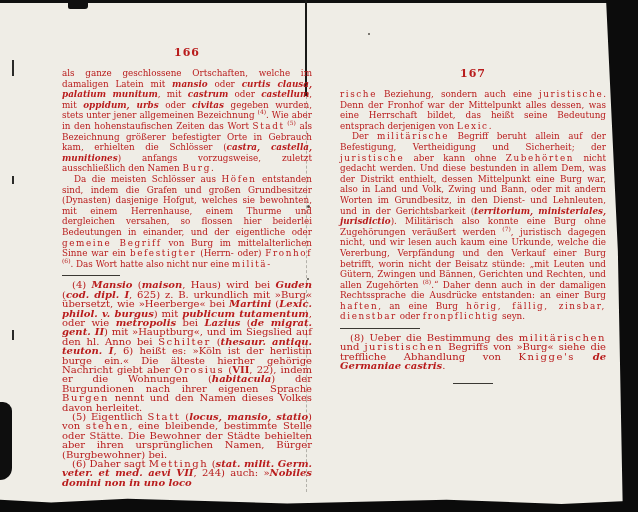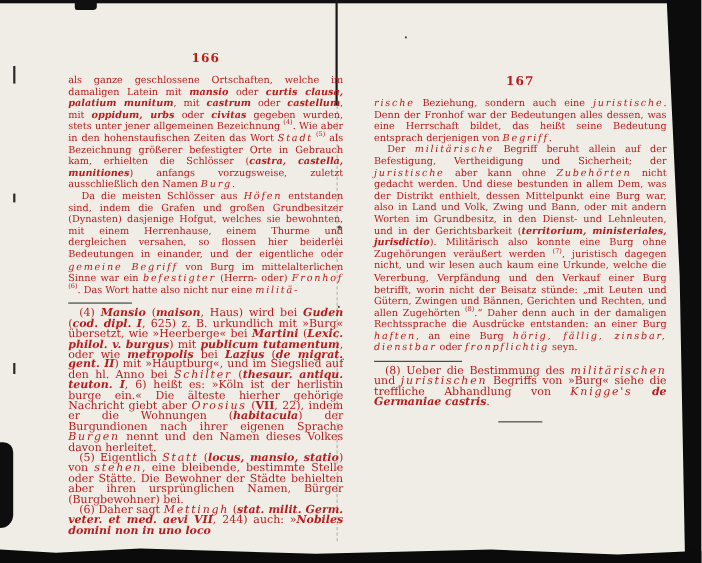--- a/index.html
+++ b/index.html
@@ -34,21 +34,21 @@
   .para.indent{text-indent:12px;}
   .fn{margin:0;font-size:10px;line-height:9.4px;text-indent:10px;}
   .fn.noindent{text-indent:0;}
   .fn-rule{width:58px;border:0;border-top:1px solid #3a3833;margin:6px 0 4px 0;}
   .fn-rule-right{width:80px;}
   .end-rule{width:40px;border:0;border-top:1px solid #3a3833;margin:12px auto 0 auto;}
 
   
   .seg-plain{}
   .seg-italic{font-style:italic;font-weight:bold;}
-  .seg-spaced{letter-spacing:1.6px;font-style:italic;}
+  .seg-spaced{letter-spacing:1.6px;}
   .seg-bold{font-weight:bold;}
   .seg-sup{vertical-align:super;font-size:68%;line-height:0;letter-spacing:0;}
 </style>
 </head>
 <body>
 
 <div class="scan">
 
   <div class="edge-top"></div>
   <div class="edge-top-notch"></div>
@@ -69,20 +69,20 @@
     <p class="para"><span class="seg-plain">als ganze geschlossene Ortschaften, welche im damaligen Latein mit </span><span class="seg-italic">mansio</span><span class="seg-plain"> oder </span><span class="seg-italic">curtis clausa, palatium munitum</span><span class="seg-plain">, mit </span><span class="seg-italic">castrum</span><span class="seg-plain"> oder </span><span class="seg-italic">castellum</span><span class="seg-plain">, mit </span><span class="seg-italic">oppidum, urbs</span><span class="seg-plain"> oder </span><span class="seg-italic">civitas</span><span class="seg-plain"> gegeben wurden, stets unter jener allgemeinen Bezeichnung </span><span class="seg-sup">(4)</span><span class="seg-plain">. Wie aber in den hohenstaufischen Zeiten das Wort </span><span class="seg-spaced">Stadt</span><span class="seg-sup"> (5)</span><span class="seg-plain"> als Bezeichnung größerer befestigter Orte in Gebrauch kam, erhielten die Schlösser (</span><span class="seg-italic">castra, castella, munitiones</span><span class="seg-plain">) anfangs vorzugsweise, zuletzt ausschließlich den Namen </span><span class="seg-spaced">Burg</span><span class="seg-plain">.</span></p>
     <p class="para indent"><span class="seg-plain">Da die meisten Schlösser aus </span><span class="seg-spaced">Höfen</span><span class="seg-plain"> entstanden sind, indem die Grafen und großen Grundbesitzer (Dynasten) dasjenige Hofgut, welches sie bewohnten, mit einem Herrenhause, einem Thurme und dergleichen versahen, so flossen hier beiderlei Bedeutungen in einander, und der eigentliche oder </span><span class="seg-spaced">gemeine Begriff</span><span class="seg-plain"> von Burg im mittelalterlichen Sinne war ein </span><span class="seg-spaced">befestigter</span><span class="seg-plain"> (Herrn- oder) </span><span class="seg-spaced">Fronhof</span><span class="seg-sup"> (6)</span><span class="seg-plain">. Das Wort hatte also nicht nur eine </span><span class="seg-spaced">militä-</span></p>
     <hr class="fn-rule">
     <p class="fn"><span class="seg-plain">(4) </span><span class="seg-italic">Mansio</span><span class="seg-plain"> (</span><span class="seg-italic">maison</span><span class="seg-plain">, Haus) wird bei </span><span class="seg-italic">Guden</span><span class="seg-plain"> (</span><span class="seg-italic">cod. dipl. I</span><span class="seg-plain">, 625) z. B. urkundlich mit »Burg« übersetzt, wie »Heerberge« bei </span><span class="seg-italic">Martini</span><span class="seg-plain"> (</span><span class="seg-italic">Lexic. philol. v. burgus</span><span class="seg-plain">) mit </span><span class="seg-italic">publicum tutamentum</span><span class="seg-plain">, oder wie </span><span class="seg-italic">metropolis</span><span class="seg-plain"> bei </span><span class="seg-italic">Lazius</span><span class="seg-plain"> (</span><span class="seg-italic">de migrat. gent. II</span><span class="seg-plain">) mit »Hauptburg«, und im Siegslied auf den hl. Anno bei </span><span class="seg-spaced">Schilter</span><span class="seg-plain"> (</span><span class="seg-italic">thesaur. antiqu. teuton. I</span><span class="seg-plain">, 6) heißt es: »Köln ist der herlistin burge ein.« Die älteste hierher gehörige Nachricht giebt aber </span><span class="seg-spaced">Orosius</span><span class="seg-plain"> (</span><span class="seg-bold">VII</span><span class="seg-plain">, 22), indem er die Wohnungen (</span><span class="seg-italic">habitacula</span><span class="seg-plain">) der Burgundionen nach ihrer eigenen Sprache </span><span class="seg-spaced">Burgen</span><span class="seg-plain"> nennt und den Namen dieses Volkes davon herleitet.</span></p>
     <p class="fn"><span class="seg-plain">(5) Eigentlich </span><span class="seg-spaced">Statt</span><span class="seg-plain"> (</span><span class="seg-italic">locus, mansio, statio</span><span class="seg-plain">) von </span><span class="seg-spaced">stehen</span><span class="seg-plain">, eine bleibende, bestimmte Stelle oder Stätte. Die Bewohner der Städte behielten aber ihren ursprünglichen Namen, Bürger (Burgbewohner) bei.</span></p>
     <p class="fn"><span class="seg-plain">(6) Daher sagt </span><span class="seg-spaced">Mettingh</span><span class="seg-plain"> (</span><span class="seg-italic">stat. milit. Germ. veter. et med. aevi VII</span><span class="seg-plain">, 244) auch: »</span><span class="seg-italic">Nobiles domini non in uno loco</span></p>
   </div>
 
   <div class="page page-right">
     <div class="page-number">167</div>
-    <p class="para"><span class="seg-spaced">rische</span><span class="seg-plain"> Beziehung, sondern auch eine </span><span class="seg-spaced">juristische</span><span class="seg-plain">. Denn der Fronhof war der Bedeutungen alles dessen, was eine Herrschaft bildet, das heißt seine Bedeutung entsprach derjenigen von </span><span class="seg-spaced">Begriff</span><span class="seg-plain">.</span></p>
+    <p class="para"><span class="seg-spaced">rische</span><span class="seg-plain"> Beziehung, sondern auch eine </span><span class="seg-spaced">juristische</span><span class="seg-plain">. Denn der Fronhof war der Mittelpunkt alles dessen, was eine Herrschaft bildet, das heißt seine Bedeutung entsprach derjenigen von </span><span class="seg-spaced">Lexic</span><span class="seg-plain">.</span></p>
     <p class="para indent"><span class="seg-plain">Der </span><span class="seg-spaced">militärische</span><span class="seg-plain"> Begriff beruht allein auf der Befestigung, Vertheidigung und Sicherheit; der </span><span class="seg-spaced">juristische</span><span class="seg-plain"> aber kann ohne </span><span class="seg-spaced">Zubehörten</span><span class="seg-plain"> nicht gedacht werden. Und diese bestunden in allem Dem, was der Distrikt enthielt, dessen Mittelpunkt eine Burg war, also in Land und Volk, Zwing und Bann, oder mit andern Worten im Grundbesitz, in den Dienst- und Lehnleuten, und in der Gerichtsbarkeit (</span><span class="seg-italic">territorium, ministeriales, jurisdictio</span><span class="seg-plain">). Militärisch also konnte eine Burg ohne Zugehörungen veräußert werden </span><span class="seg-sup">(7)</span><span class="seg-plain">, juristisch dagegen nicht, und wir lesen auch kaum eine Urkunde, welche die Vererbung, Verpfändung und den Verkauf einer Burg betrifft, worin nicht der Beisatz stünde: „mit Leuten und Gütern, Zwingen und Bännen, Gerichten und Rechten, und allen Zugehörten </span><span class="seg-sup">(8)</span><span class="seg-plain">.“ Daher denn auch in der damaligen Rechtssprache die Ausdrücke entstanden: an einer Burg </span><span class="seg-spaced">haften</span><span class="seg-plain">, an eine Burg </span><span class="seg-spaced">hörig, fällig, zinsbar, dienstbar</span><span class="seg-plain"> oder </span><span class="seg-spaced">fronpflichtig</span><span class="seg-plain"> seyn.</span></p>
     <hr class="fn-rule fn-rule-right">
     <p class="fn"><span class="seg-plain">(8) Ueber die Bestimmung des </span><span class="seg-spaced">militärischen</span><span class="seg-plain"> und </span><span class="seg-spaced">juristischen</span><span class="seg-plain"> Begriffs von »Burg« siehe die treffliche Abhandlung von </span><span class="seg-spaced">Knigge's</span><span class="seg-plain"> </span><span class="seg-italic">de Germaniae castris</span><span class="seg-plain">.</span></p>
     <hr class="end-rule">
   </div>
 
 </div>
 
 </body></html>

